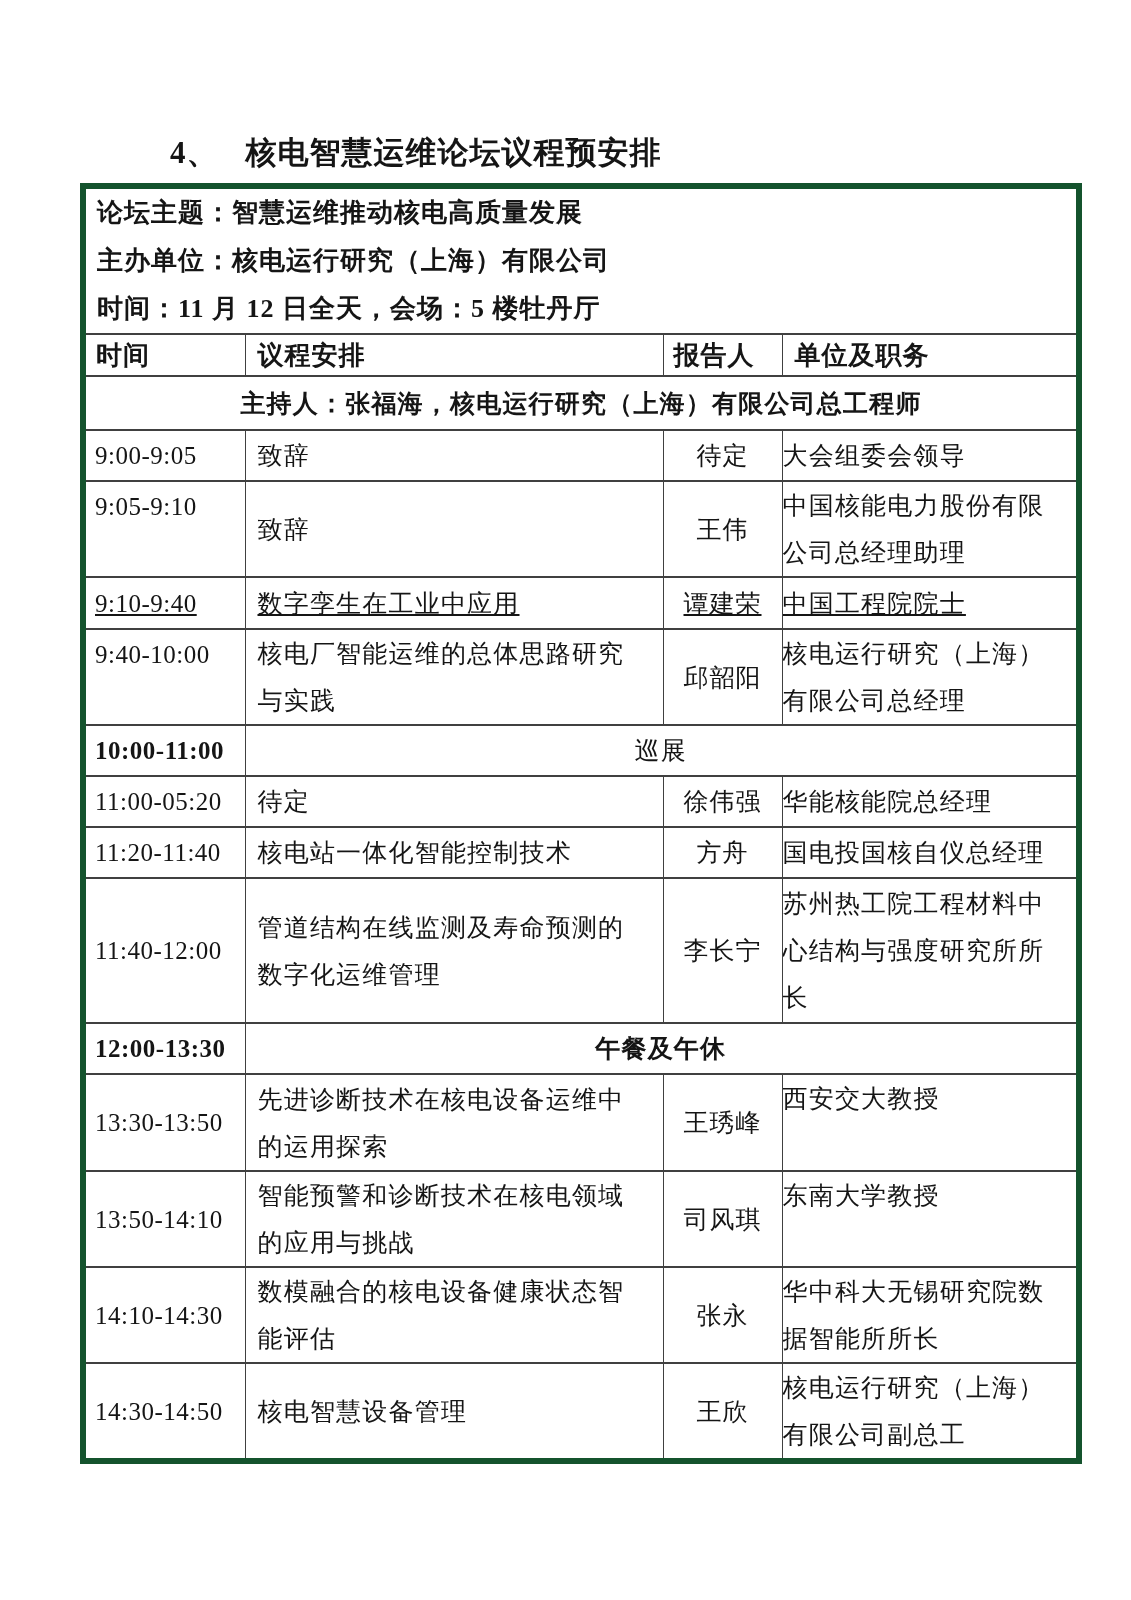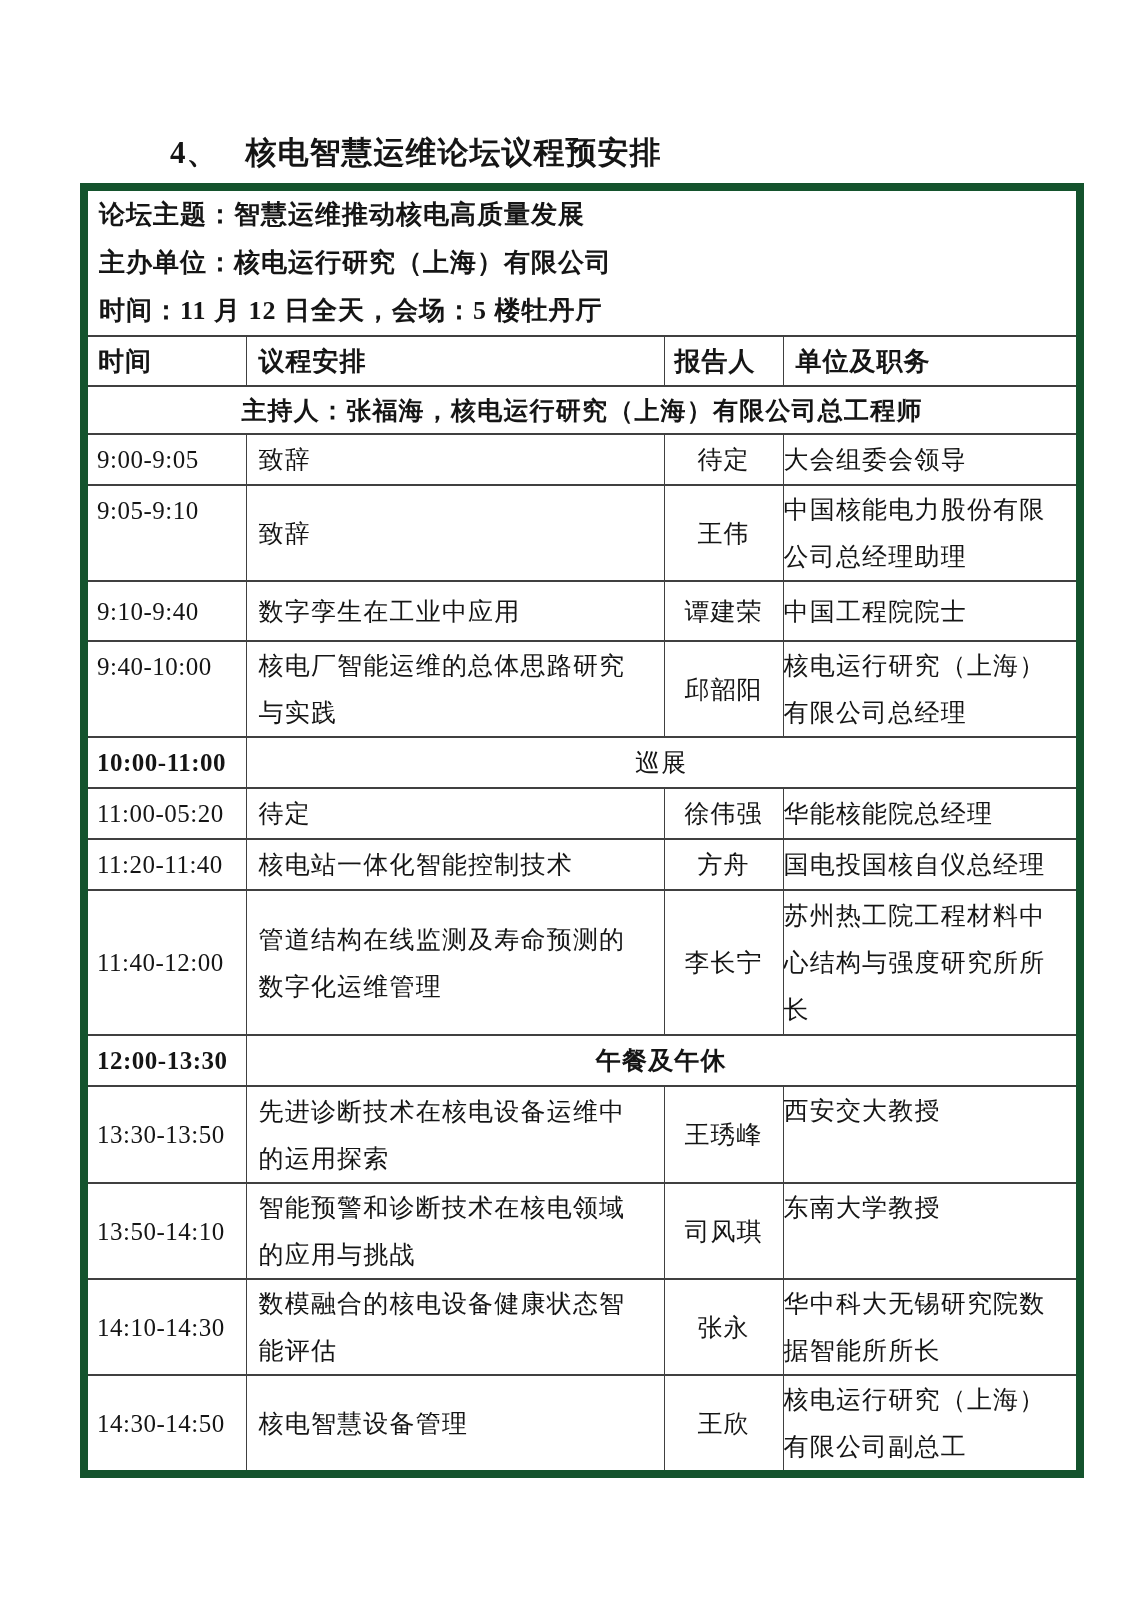--- a/index.html
+++ b/index.html
@@ -22,21 +22,21 @@
     letter-spacing: 1px;
     white-space: nowrap;
   }
   .title-num { margin-right: 27px; }
 
   table.agenda {
     border-collapse: collapse;
     table-layout: fixed;
     width: 996px;
     margin: 7px 0 0 80px;
-    border: 8px solid #14532d;
+    border: 6px solid #14532d;
   }
   table.agenda td, table.agenda th {
     border: 1px solid #404040;
     border-top-width: 2px;
     border-bottom-width: 2px;
     vertical-align: middle;
     overflow: hidden;
   }
 
   .info-cell { padding: 0 10px 0 11px; }
@@ -98,42 +98,42 @@
       <col style="width:297px">
     </colgroup>
     <tbody id="agenda-body">
       <tr style="height:145px;">
         <td class="info-cell" colspan="4">
           <div class="info-line">论坛主题：智慧运维推动核电高质量发展</div>
           <div class="info-line">主办单位：核电运行研究（上海）有限公司</div>
           <div class="info-line">时间：11 月 12 日全天，会场：5 楼牡丹厅</div>
         </td>
       </tr>
-      <tr style="height:50px;">
+      <tr style="height:42px;">
         <th class="hdr">时间</th>
         <th class="hdr pad12">议程安排</th>
         <th class="hdr pad8">报告人</th>
         <th class="hdr pad12">单位及职务</th>
       </tr>
-      <tr style="height:48px;">
+      <tr style="height:54px;">
         <td class="host-cell" colspan="4">主持人：张福海，核电运行研究（上海）有限公司总工程师</td>
       </tr>
     <tr style="height: 48px;">
           <td class="cell time">9:00-9:05</td>
           <td class="cell topic">致辞</td>
           <td class="cell speaker">待定</td>
           <td class="cell org">大会组委会领导</td>
         </tr>
         <tr style="height: 95px;">
           <td class="cell time vtop">9:05-9:10</td>
           <td class="cell topic">致辞</td>
           <td class="cell speaker">王伟</td>
           <td class="cell org">中国核能电力股份有限公司总经理助理</td>
         </tr>
-        <tr style="height: 60px;">
+        <tr style="height: 52px; text-decoration: underline;">
           <td class="cell time">9:10-9:40</td>
           <td class="cell topic">数字孪生在工业中应用</td>
           <td class="cell speaker">谭建荣</td>
           <td class="cell org">中国工程院院士</td>
         </tr>
         <tr style="height: 93px; border-radius: 13px;">
           <td class="cell time vtop">9:40-10:00</td>
           <td class="cell topic">核电厂智能运维的总体思路研究与实践</td>
           <td class="cell speaker">邱韶阳</td>
           <td class="cell org">核电运行研究（上海）有限公司总经理</td>

